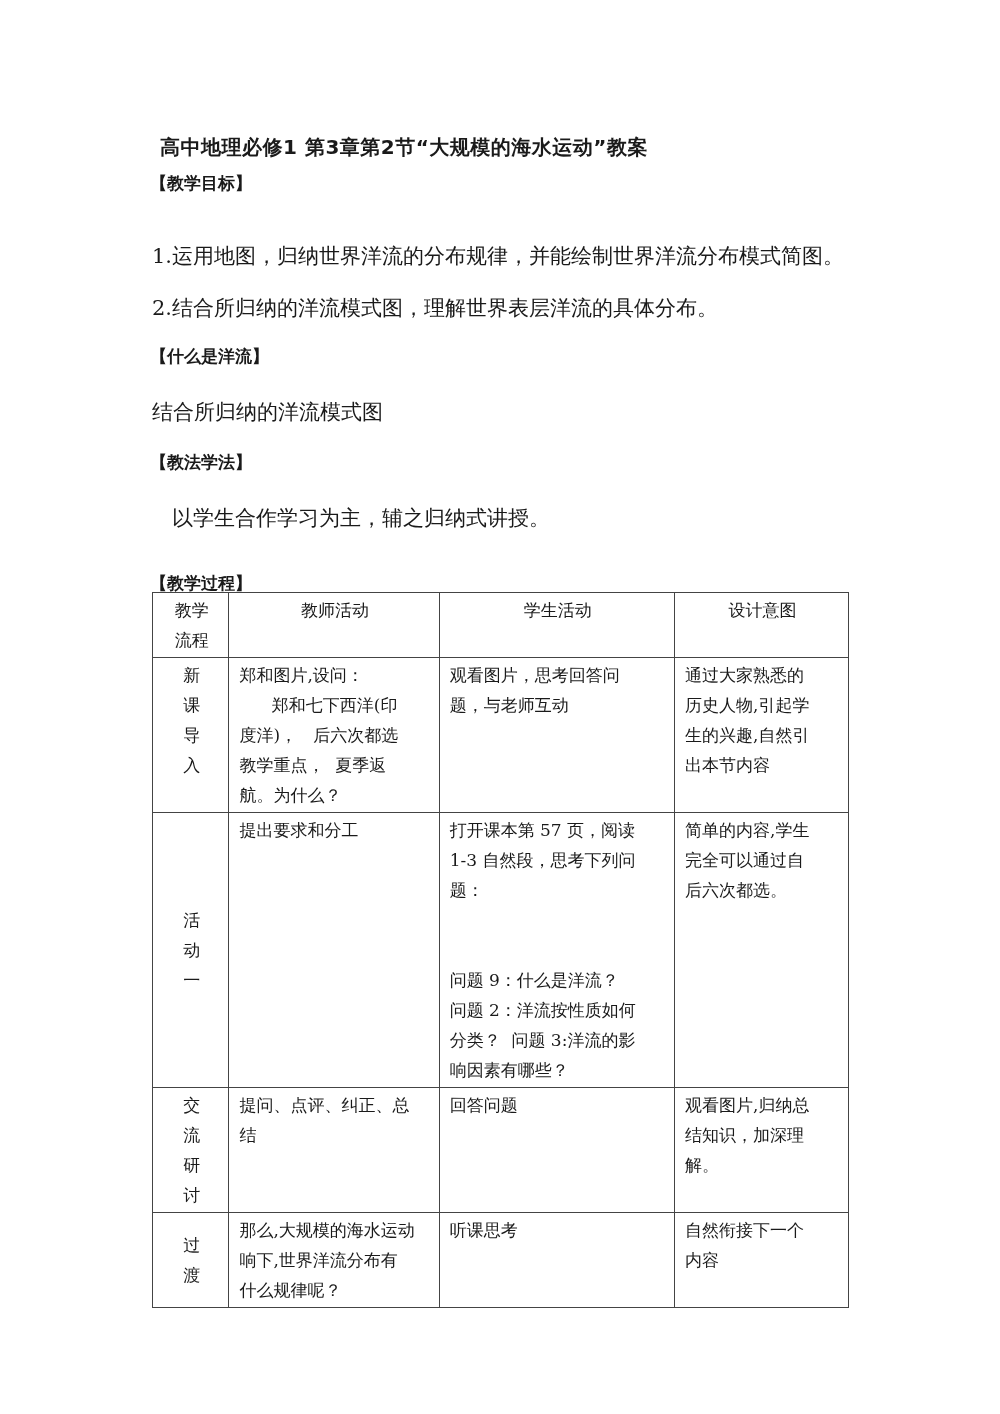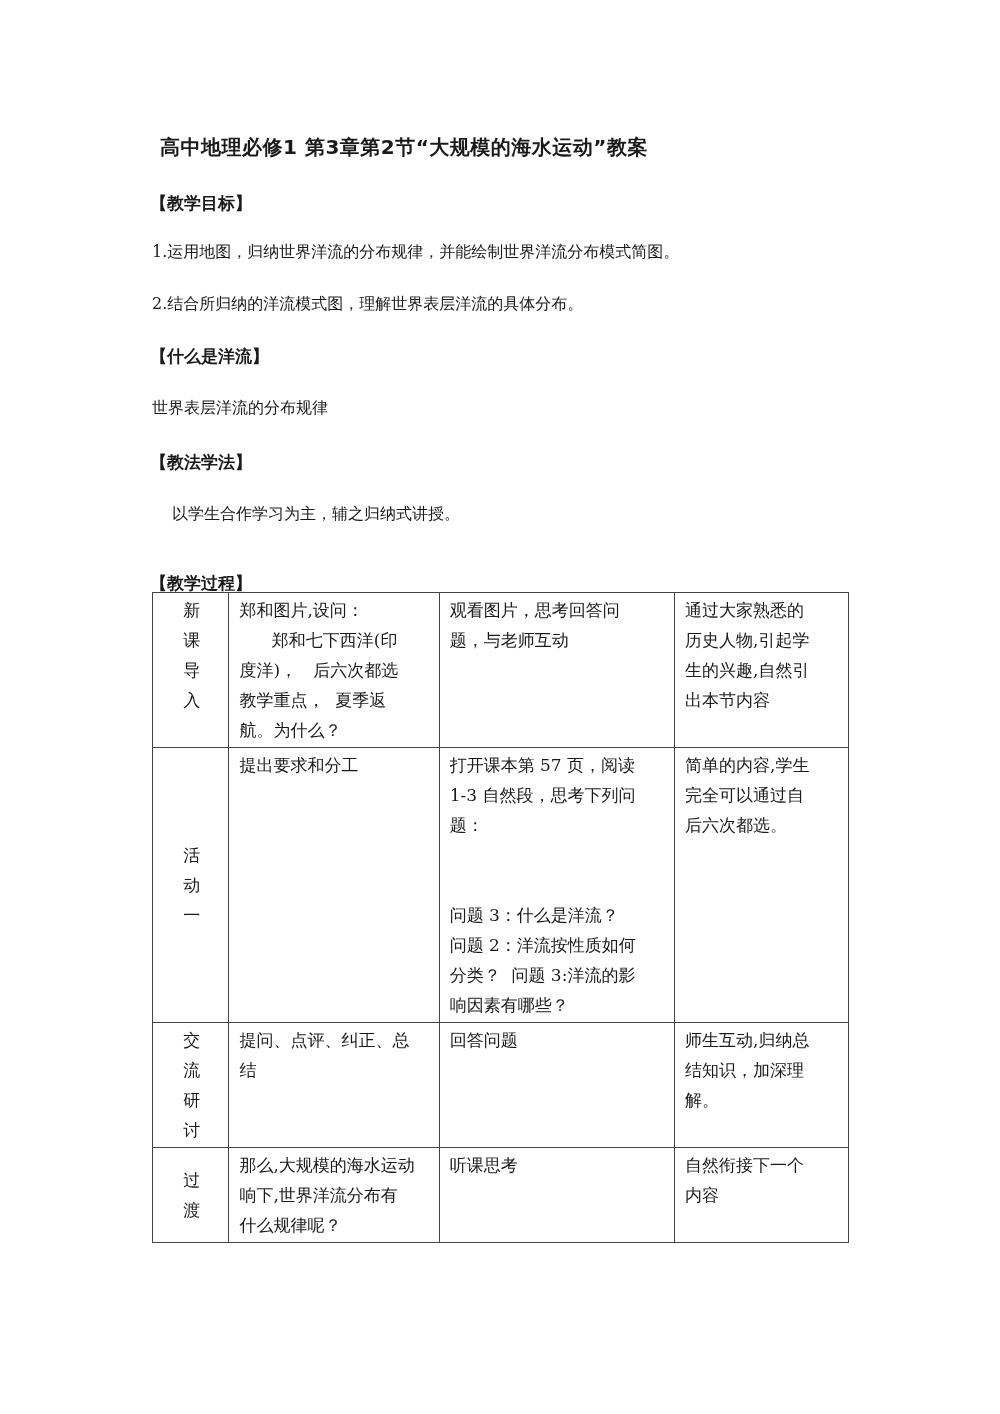--- a/index.html
+++ b/index.html
@@ -2,52 +2,61 @@
 <html><head>
 <meta charset="utf-8">
 <style>
   html, body { margin:0; padding:0; background:#ffffff; }
   body { width:1000px; height:1414px; position:relative; overflow:hidden;
          font-family:"DejaVu Serif","Liberation Serif",serif; color:#1a1a1a; }
   .title { position:absolute; top:134px; left:0; width:808px; text-align:center;
            font-family:"DejaVu Sans","Liberation Sans",sans-serif; font-weight:bold; font-size:20px; letter-spacing:0.5px; }
   .heading { position:absolute; left:150px; font-family:"DejaVu Sans","Liberation Sans",sans-serif;
              font-weight:bold; font-size:17px; }
-  .para { position:absolute; left:152px; font-size:16px; }
+  .para { position:absolute; left:152px; font-size:21px; }
   .para.indent { left:172px; }
   table.process { position:absolute; left:152px; top:592px; width:697px; border-collapse:collapse;
                   font-size:17px; line-height:30px; }
   table.process td { border:1.5px solid #444; vertical-align:top; padding:2px 8px 2px 10px; }
   td.flow { width:57px; text-align:center; padding:2px 4px; }
   td.flow.mid { vertical-align:middle; }
   td.c2 { width:190px; }
   td.c3 { width:215px; }
   td.c4 { width:154px; }
   .center { text-align:center; }
   .line { display:block; white-space:pre; }
 </style>
 </head>
 <body>
 
 <div class="title">高中地理必修1 第3章第2节“大规模的海水运动”教案</div>
 
-<div class="heading" style="top:192px;text-align:right;">【教学目标】</div>
+<div class="heading" style="top:172px;text-align:right;">【教学目标】</div>
 <div class="para" style="top:242px;">1.运用地图，归纳世界洋流的分布规律，并能绘制世界洋流分布模式简图。</div>
 <div class="para" style="top:294px;">2.结合所归纳的洋流模式图，理解世界表层洋流的具体分布。</div>
 
 <div class="heading" style="top:345px;">【什么是洋流】</div>
-<div class="para" style="top:398px;">世界表层洋流的分布规律</div>
+<div class="para" style="top:398px;">结合所归纳的洋流模式图</div>
 
 <div class="heading" style="top:451px;">【教法学法】</div>
 <div class="para indent" style="top:504px;">以学生合作学习为主，辅之归纳式讲授。</div>
 
 <div class="heading" style="top:572px;">【教学过程】</div>
 
 <table class="process">
   <tbody>
+      <tr style="height:61px;">
+    <td class="flow">
+      <span class="line">教学</span>
+      <span class="line">流程</span>
+    </td>
+    <td class="c2 center">教师活动</td>
+    <td class="c3 center">学生活动</td>
+    <td class="c4 center">设计意图</td>
+  </tr>
 
   <tr style="height:152px;">
     <td class="flow">
       <span class="line">新</span>
       <span class="line">课</span>
       <span class="line">导</span>
       <span class="line">入</span>
     </td>
     <td class="c2">
       <span class="line">郑和图片,设问：</span>
@@ -76,21 +85,21 @@
     </td>
     <td class="c2">
       <span class="line">提出要求和分工</span>
     </td>
     <td class="c3">
       <span class="line">打开课本第 57 页，阅读</span>
       <span class="line">1-3 自然段，思考下列问</span>
       <span class="line">题：</span>
       <span class="line" style="height:30px;"></span>
       <span class="line" style="height:30px;"></span>
-      <span class="line">问题 3：什么是洋流？</span>
+      <span class="line">问题 9：什么是洋流？</span>
       <span class="line">问题 2：洋流按性质如何</span>
       <span class="line">分类？  问题 3:洋流的影</span>
       <span class="line">响因素有哪些？</span>
     </td>
     <td class="c4">
       <span class="line">简单的内容,学生</span>
       <span class="line">完全可以通过自</span>
       <span class="line">后六次都选。</span>
     </td>
   </tr>
@@ -103,21 +112,21 @@
       <span class="line">讨</span>
     </td>
     <td class="c2">
       <span class="line">提问、点评、纠正、总</span>
       <span class="line">结</span>
     </td>
     <td class="c3">
       <span class="line">回答问题</span>
     </td>
     <td class="c4">
-      <span class="line">师生互动,归纳总</span>
+      <span class="line">观看图片,归纳总</span>
       <span class="line">结知识，加深理</span>
       <span class="line">解。</span>
     </td>
   </tr>
 
   <tr style="height:90px;">
     <td class="flow mid">
       <span class="line">过</span>
       <span class="line">渡</span>
     </td>

